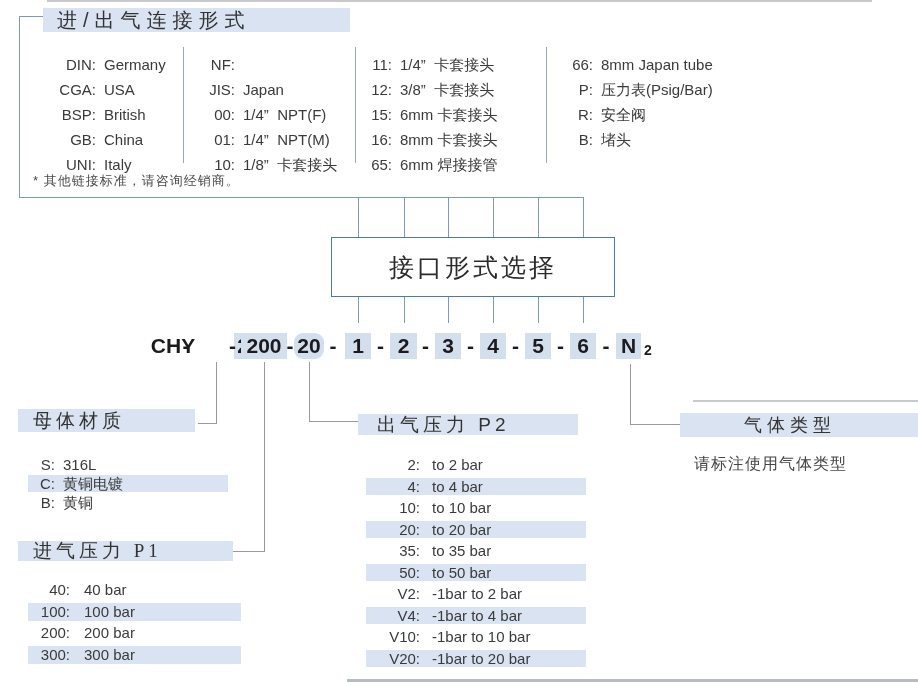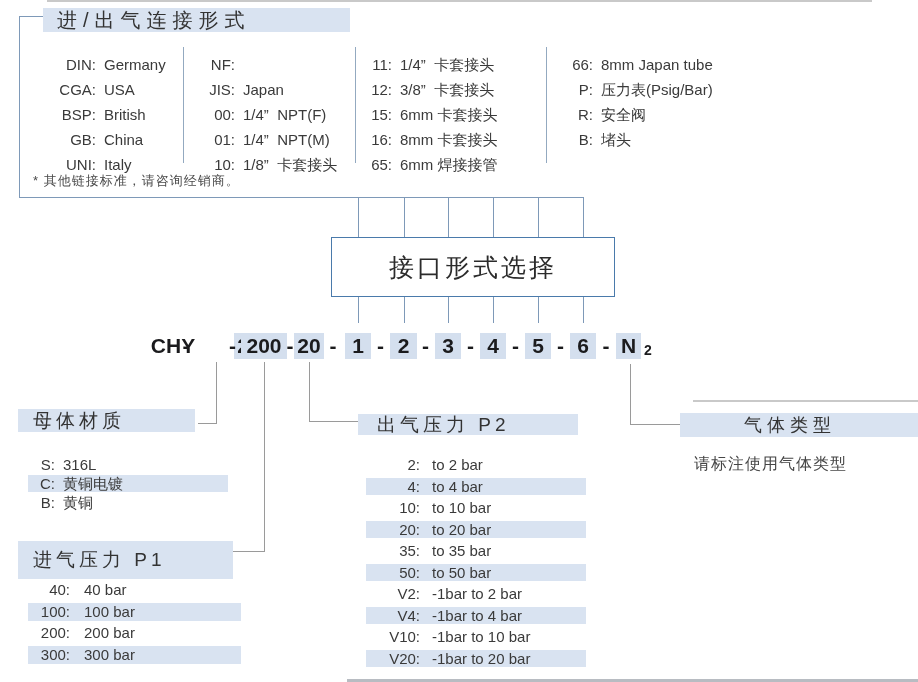--- a/index.html
+++ b/index.html
@@ -12,21 +12,21 @@
   .gln{position:absolute;background:#9a9a9a;}
   .dv{position:absolute;background:#93a9c0;width:1px;}
   .strip{position:absolute;background:#c9c9c9;}
   
   .blue-bar{position:absolute;background:#d9e3f1;display:flex;align-items:center;}
   .blue-bar span{white-space:nowrap;color:#333;}
   #h-conn{left:43px;top:8px;width:307px;height:24px;}
   #h-conn span{font-size:20px;letter-spacing:6px;padding-left:14px;}
   #h-material{left:18px;top:409px;width:177px;height:23px;}
   #h-material span{font-size:19px;letter-spacing:4px;padding-left:15px;}
-  #h-p1{left:18px;top:541px;width:215px;height:38px;}
+  #h-p1{left:18px;top:541px;width:215px;height:20px;font-family:Liberation Serif, serif;}
   #h-p1 span{font-size:19px;letter-spacing:4px;padding-left:15px;}
   #h-p2{left:358px;top:414px;width:220px;height:21px;}
   #h-p2 span{font-size:19px;letter-spacing:4px;padding-left:19px;}
   #h-gas{left:680px;top:413px;width:225px;height:24px;padding-left:47px;}
   #h-gas span{font-size:18px;letter-spacing:5px;padding-left:17px;}
   #gas-note{position:absolute;left:694px;top:446px;font-size:16px;letter-spacing:1px;color:#464646;margin-top:8px;}
   
   ul.opt{position:absolute;list-style:none;margin:8px;padding:0;font-size:15px;color:#3a3a3a;}
   ul.opt li{display:grid;grid-template-columns:var(--cw) 1fr;}
   ul.opt .code{text-align:right;white-space:pre;}
@@ -43,21 +43,21 @@
     border:1px solid #4a7aab;display:flex;align-items:center;justify-content:center;
     font-size:25px;letter-spacing:3px;color:#2b2b2b;z-index:5;
   }
   
   .cs{position:absolute;top:333px;height:26px;line-height:26px;font-weight:700;
       font-size:21px;color:#1b1b1d;text-align:center;white-space:nowrap;}
   .hlseg{background:#d4dfee;}
   .s0{left:127px;width:52px;margin-left:20px;} .s1{left:181px;width:10px;}
   .s2{left:194px;width:32px;margin-left:40px;} .s3{left:227px;width:11px;}
   .s4{left:241px;width:46px;} .s5{left:286px;width:8px;}
-  .s6{left:294px;width:30px;} .s7{left:326px;width:14px;}
+  .s6{left:294px;width:30px;border-radius:9px;} .s7{left:326px;width:14px;}
   .s8{left:345px;width:26px;} .s9{left:373px;width:15px;}
   .s10{left:390px;width:27px;} .s11{left:418px;width:15px;}
   .s12{left:435px;width:26px;} .s13{left:463px;width:15px;}
   .s14{left:480px;width:26px;} .s15{left:508px;width:15px;}
   .s16{left:525px;width:26px;} .s17{left:553px;width:15px;}
   .s18{left:570px;width:26px;} .s19{left:598px;width:16px;}
   .s20{left:616px;width:25px;}
   .s21{left:642px;width:12px;top:340px;height:20px;line-height:20px;font-size:14px;}
   
   ul.striped li:nth-of-type(even){background:#d9e3f1;}

